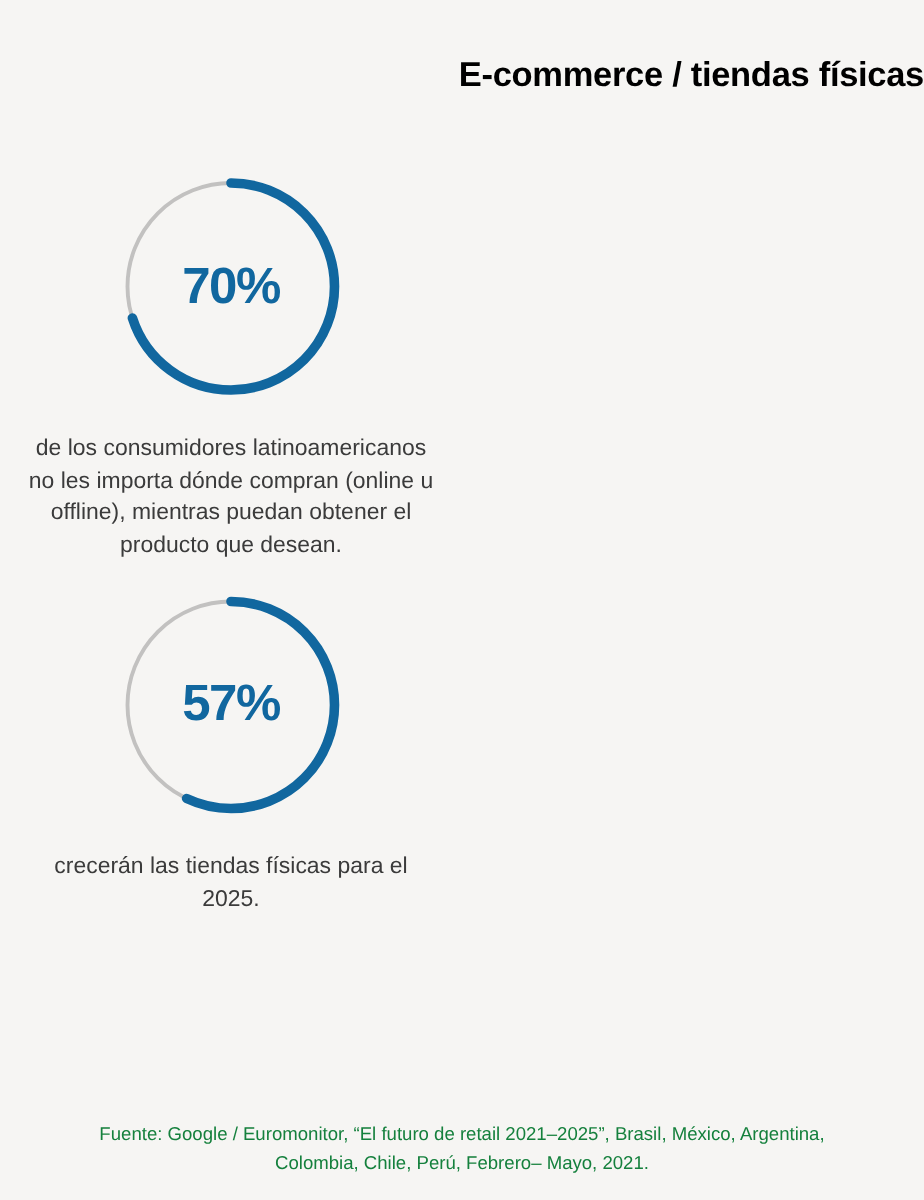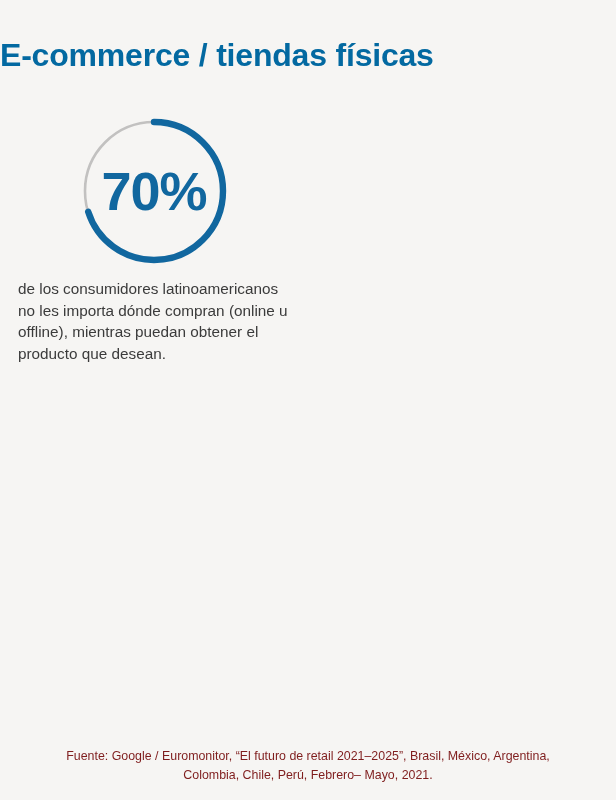--- a/index.html
+++ b/index.html
@@ -22,25 +22,25 @@
     height: 800px;
     background: #f6f5f3;
   }
 
   
   .title {
     position: absolute;
     top: 34px;
     left: 0;
     width: 616px;
-    text-align: left;
-    font-size: 32px;
+    text-align: right;
+    font-size: 23px;
     line-height: 1.36;
     font-weight: bold;
-    color: #0369a1;
+    color: #000000;
     letter-spacing: -0.2px;
   }
   .title .line { display: block; }
 
   
   .stats {
     position: absolute;
     top: 118px;
     left: 0;
     width: 616px;
@@ -84,46 +84,47 @@
     stroke-linecap: round;
   }
   .donut-label {
     position: absolute;
     top: 0; left: 0;
     width: 146px;
     height: 146px;
     display: flex;
     align-items: center;
     justify-content: center;
-    font-size: 54px;
+    font-size: 34px;
     font-weight: bold;
     color: #11679f;
     letter-spacing: -1px;
   }
 
   
   .caption {
-    margin-top: 14px;
+    margin-top: 24px;
     width: 272px;
+    text-align: center;
     font-size: 15.3px;
     line-height: 1.42;
     color: #3b3b3b;
   }
 
   
   .footnote {
     position: absolute;
     bottom: 16px;
     left: 0;
     width: 616px;
     padding: 0 56px;
     text-align: center;
     font-size: 12.4px;
     line-height: 1.48;
-    color: #7f1d1d;
+    color: #15803d;
   }
 </style>
 </head>
 <body>
 
 <div class="page">
 
   <h1 class="title">
     <span class="line">E-commerce / tiendas físicas</span>
   </h1>
@@ -144,20 +145,30 @@
       </div>
 
       <div class="stat-cell">
       </div>
 
     </div>
 
     <div class="stat-row row-2">
 
 
+      <div class="stat-cell">
+        <div class="donut">
+          <svg viewBox="0 0 146 146" aria-hidden="true">
+            <circle class="donut-track" cx="73" cy="73" r="69"></circle>
+            <circle class="donut-value" cx="73" cy="73" r="69" stroke-dasharray="247.12 186.42"></circle>
+          </svg>
+          <div class="donut-label">57%</div>
+        </div>
+        <p class="caption">crecerán las tiendas físicas para el 2025.</p>
+      </div>
 
     </div>
 
   </div>
 
   <p class="footnote">Fuente: Google / Euromonitor, “El futuro de retail 2021–2025”, Brasil, México, Argentina, Colombia, Chile, Perú, Febrero– Mayo, 2021.</p>
 
 </div>
 
 </body></html>

